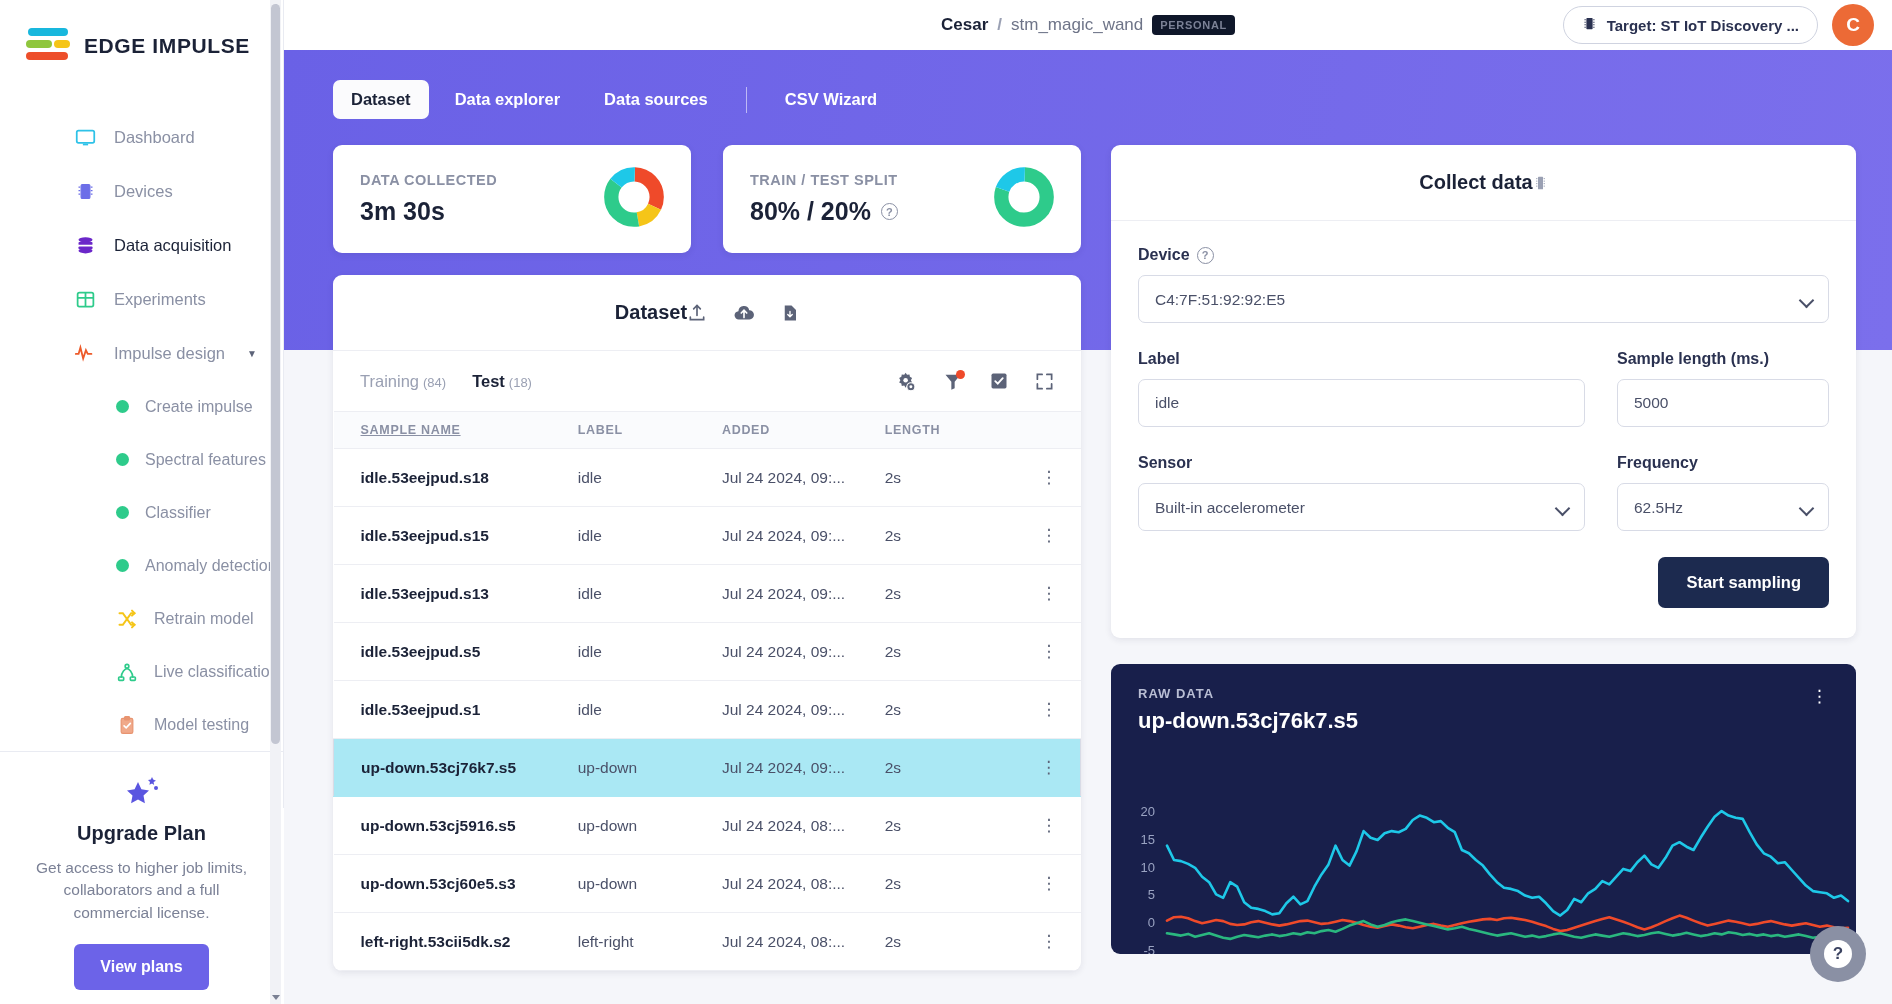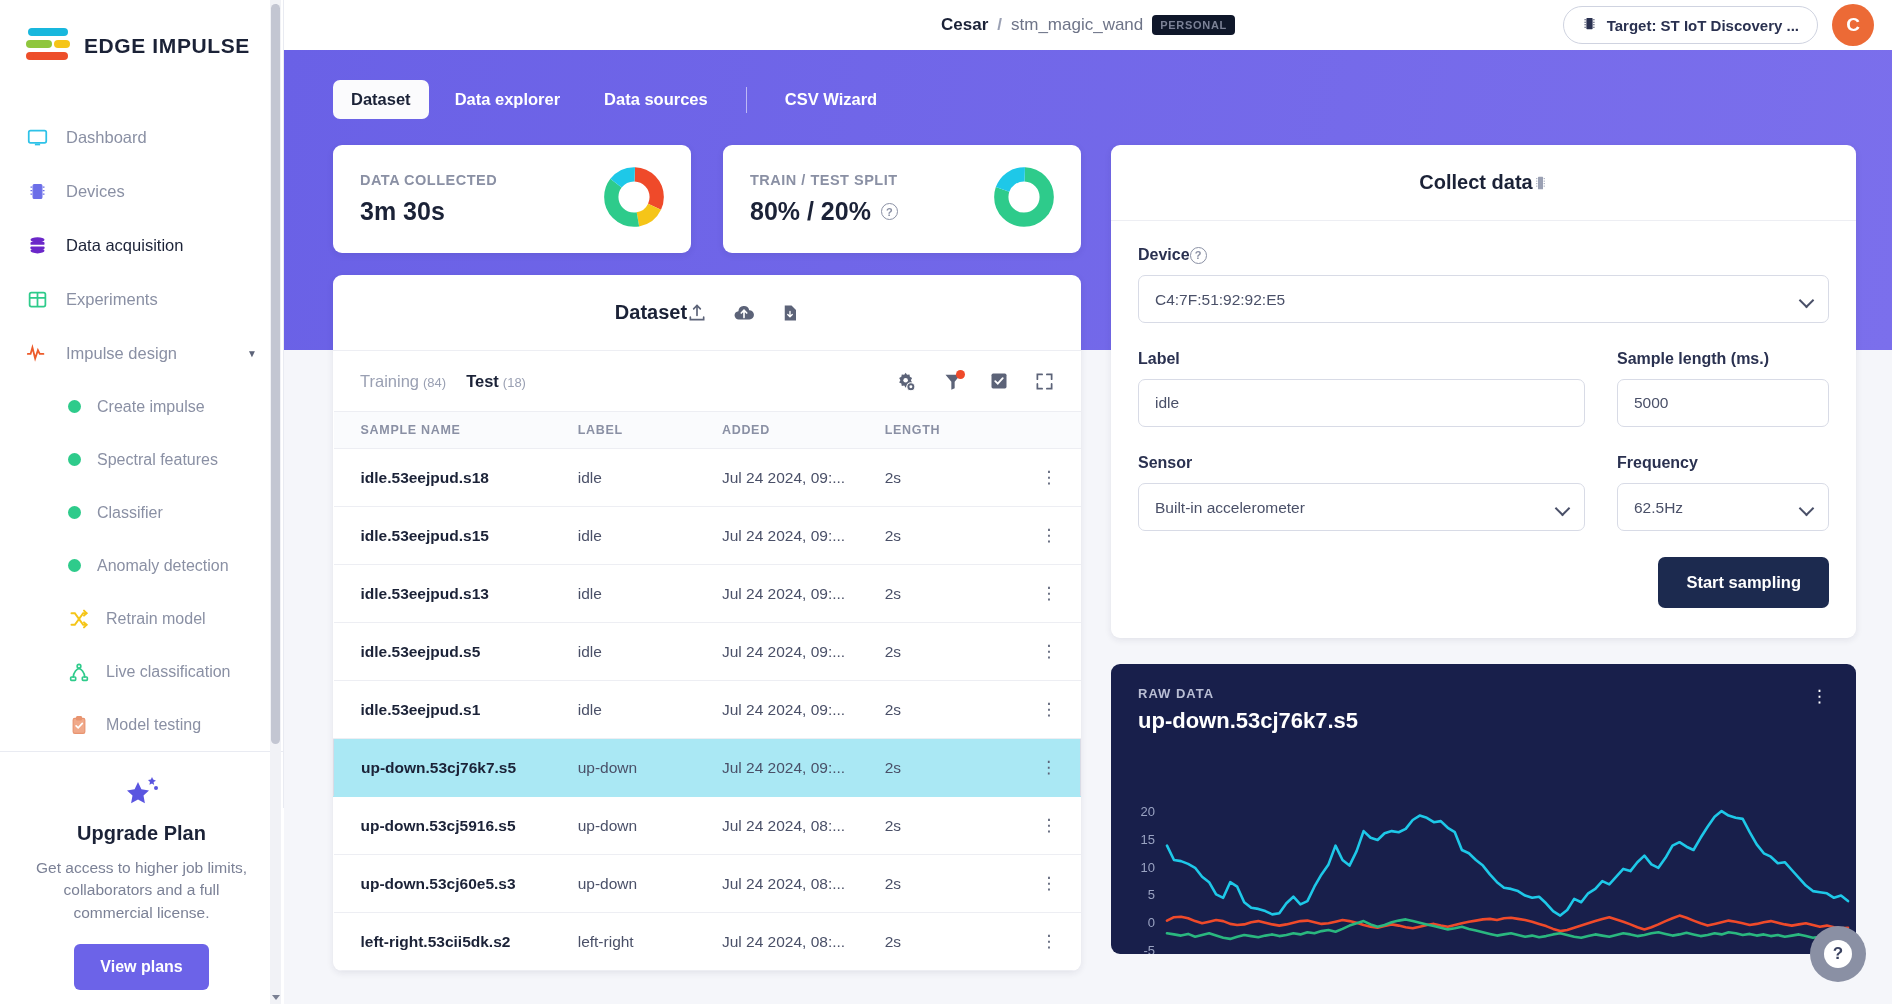--- a/index.html
+++ b/index.html
@@ -21,21 +21,21 @@
   .logo-bar { position: absolute; border-radius: 4px; height: 8px; }
   .lb1 { top: 2px;  left: 4px;  width: 38px; background: #18b7dd; }
   .lb2 { top: 14px; left: 0px;  width: 26px; background: #8fc63d; }
   .lb3 { top: 14px; left: 28px; width: 16px; background: #f5c518; }
   .lb4 { top: 26px; left: 2px;  width: 40px; background: #ed4e2a; }
   .logo-dot { position: absolute; width: 8px; height: 8px; border-radius: 50%; }
   .ld1 { top: 2px;  left: 2px;  background: #18b7dd; }
   .ld2 { top: 26px; left: 0px;  background: #ed4e2a; }
   .logo-text { font-size: 21px; font-weight: 800; letter-spacing: 0.6px; color: #1b2237; }
 
-  .nav { margin-top: 44px; }
+  .nav { margin-top: 44px; margin-left: 48px; }
   .nav-item {
     display: flex; align-items: center; gap: 18px;
     height: 54px; padding-left: 26px; cursor: pointer;
     font-size: 16.5px; color: #8a90a4;
   }
   .nav-item.active { color: #1b2237; }
   .nav-ico { width: 22px; height: 22px; flex: 0 0 22px; display:flex; align-items:center; justify-content:center; }
   .nav-caret { margin-left: auto; margin-right: 26px; font-size: 10px; color: #5c6378; }
 
   .subnav-item {
@@ -133,46 +133,46 @@
     padding: 9px 27px; border-bottom: 1px solid #edeef3;
   }
   .panel-title { font-size: 20px; font-weight: 700; color: #1b2237; }
   .hd-icons { display: flex; align-items: center; gap: 26px; }
   .hd-ico { cursor: pointer; display: flex; align-items: center; }
 
   .subhd {
     height: 60px; display: flex; align-items: center; justify-content: space-between;
     padding: 0 27px;
   }
-  .dtabs { display: flex; align-items: baseline; gap: 20px; }
+  .dtabs { display: flex; align-items: baseline; gap: 26px; }
   .dtab { font-size: 16.5px; color: #9aa0b3; cursor: pointer; }
   .dtab.active { color: #1b2237; font-weight: 700; }
   .dtab .cnt { font-size: 13px; color: #9aa0b3; font-weight: 400; margin-left: 4px; }
   .sub-icons { display: flex; align-items: center; gap: 26px; }
 
   table { width: 100%; border-collapse: collapse; }
   th {
     text-align: left; font-size: 12.5px; font-weight: 600; letter-spacing: .7px;
     color: #8a90a4; padding: 11px 0 11px 0; background: #fafbfd;
     border-top: 1px solid #edeef3; border-bottom: 1px solid #edeef3;
   }
   th:first-child, td:first-child { padding-left: 27px; }
   td {
     font-size: 15.5px; color: #4a5068; padding: 18px 0; border-bottom: 1px solid #edeef3;
   }
   td.name { font-weight: 700; color: #1b2237; }
   tr.sel { background: #aae8f4; }
   tr.sel td { border-bottom-color: #aae8f4; }
-  .col-name { width: 237px; } .col-label { width: 140px; }
+  .col-name { width: 237px; text-decoration: underline; } .col-label { width: 140px; }
   .col-added { width: 158px; } .col-len { width: 130px; } .col-kebab { width: 60px; }
   .kebab { color: #5c6378; font-size: 17px; letter-spacing: 1px; cursor: pointer; text-align: center; }
 
   
   .collect-body { padding: 25px 27px 30px 27px; }
-  .fld-label { font-size: 16px; font-weight: 700; color: #2a3150; margin-bottom: 11px; display:flex; align-items:center; }
+  .fld-label { font-size: 16px; font-weight: 700; color: #2a3150; margin-bottom: 11px; display:flex; align-items:center; gap:7px; }
   .inp, .sel {
     width: 100%; height: 48px; border: 1px solid #d8dbe6; border-radius: 7px;
     padding: 0 16px; font-size: 15.5px; color: #4a5068; background: #fff;
     font-family: Liberation Sans, sans-serif; outline: none;
   }
   .sel { appearance: none; background-image: none; cursor: pointer; }
   .sel-wrap { position: relative; }
   .sel-wrap::after {
     content: ""; position: absolute; right: 17px; top: 20px;
     width: 9px; height: 9px; border-right: 2px solid #4a5068; border-bottom: 2px solid #4a5068;

